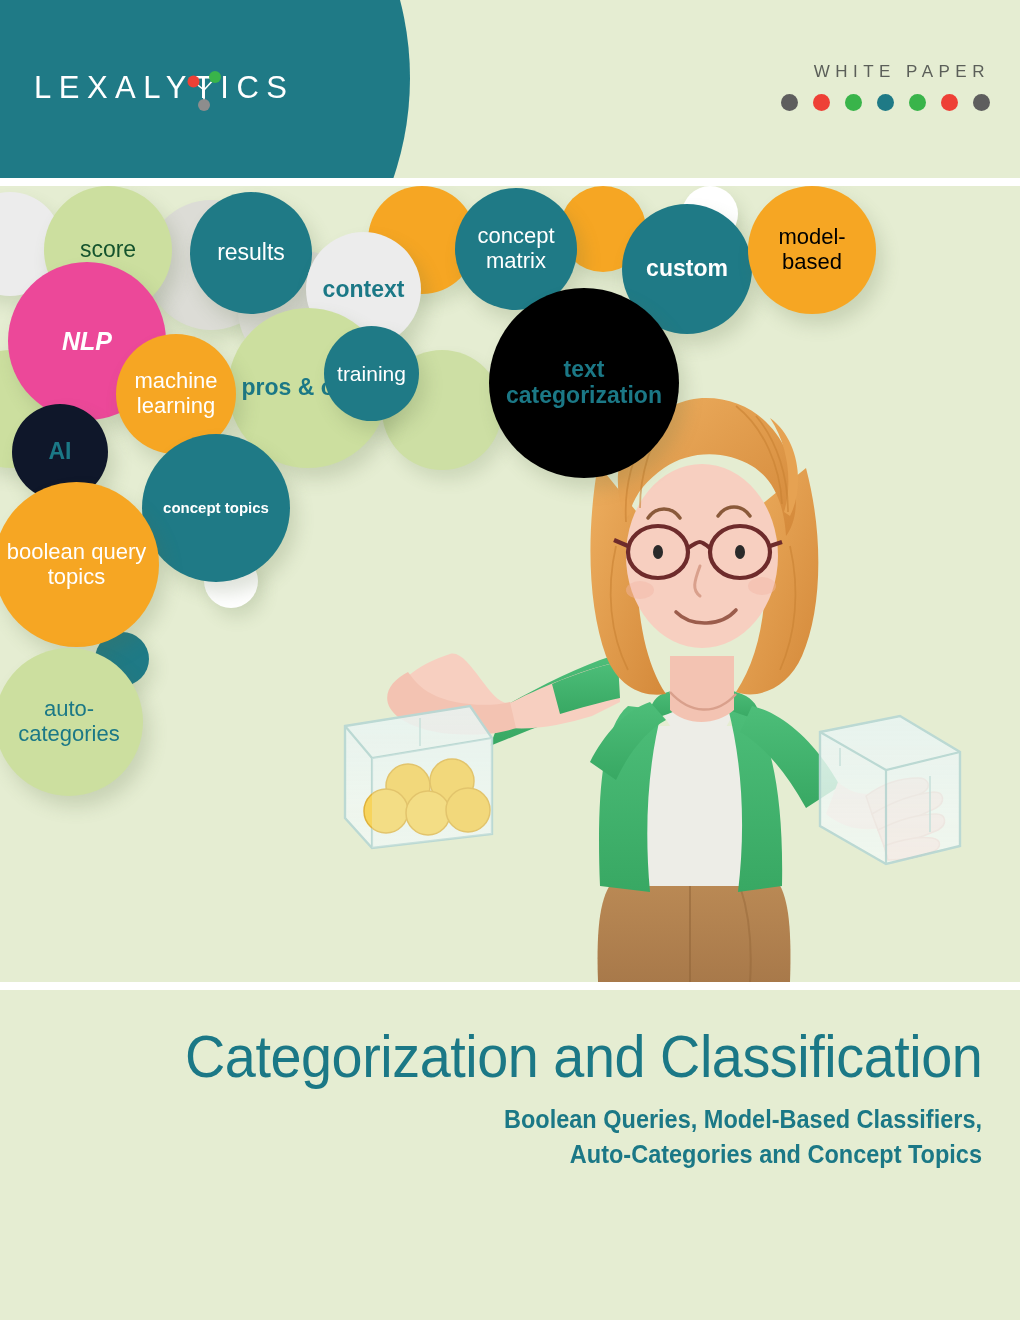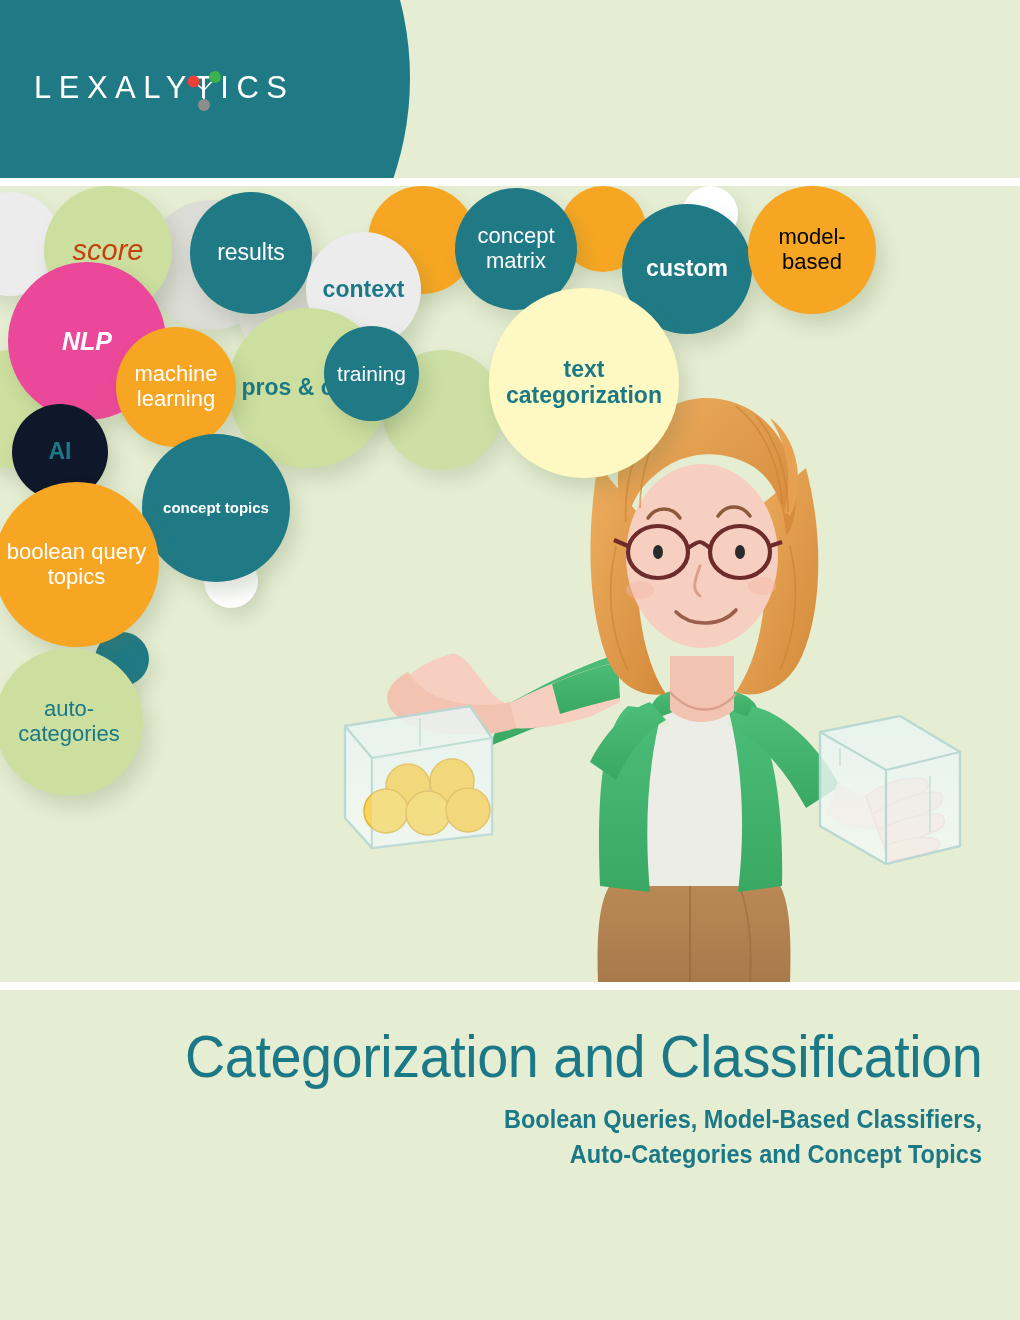--- a/index.html
+++ b/index.html
@@ -86,20 +86,32 @@
     <svg class="logo-mark" viewBox="0 0 60 60">
       <line x1="30" y1="42" x2="30" y2="26" stroke="#ffffff" stroke-width="1.6"></line>
       <line x1="30" y1="28" x2="41" y2="16" stroke="#ffffff" stroke-width="1.6"></line>
       <line x1="30" y1="28" x2="20" y2="20" stroke="#ffffff" stroke-width="1.6"></line>
       <circle cx="41" cy="15" r="6" fill="#39B44A"></circle>
       <circle cx="19.5" cy="19.5" r="6" fill="#EE4036"></circle>
       <circle cx="30" cy="43" r="6" fill="#8d8d8d"></circle>
     </svg>
   </div>
 
+  <div class="wp-wrap">
+    <div class="wp-title">WHITE PAPER</div>
+    <div class="wp-dots">
+        <span class="wp-dot" style="background: rgb(94, 94, 94);"></span>
+        <span class="wp-dot" style="background: rgb(238, 64, 54);"></span>
+        <span class="wp-dot" style="background: rgb(57, 180, 74);"></span>
+        <span class="wp-dot" style="background: rgb(31, 122, 134);"></span>
+        <span class="wp-dot" style="background: rgb(57, 180, 74);"></span>
+        <span class="wp-dot" style="background: rgb(238, 64, 54);"></span>
+        <span class="wp-dot" style="background: rgb(94, 94, 94);"></span>
+      </div>
+  </div>
 </div>
 
 <div class="hero">
   <div id="decor-layer">
       <div class="bubble" style="left: 682px; top: 0px; width: 56px; height: 56px; background: rgb(255, 255, 255); box-shadow: rgba(90, 110, 70, 0.16) 6px 10px 16px;"></div>
       <div class="bubble" style="left: 204px; top: 368px; width: 54px; height: 54px; background: rgb(255, 255, 255); box-shadow: rgba(90, 110, 70, 0.16) 6px 10px 16px;"></div>
       <div class="bubble" style="left: 95px; top: 446px; width: 54px; height: 54px; background: rgb(31, 122, 134); box-shadow: rgba(90, 110, 70, 0.16) 6px 10px 16px;"></div>
       <div class="bubble" style="left: -42px; top: 6px; width: 104px; height: 104px; background: rgb(236, 236, 236); box-shadow: rgba(90, 110, 70, 0.16) 6px 10px 16px;"></div>
       <div class="bubble" style="left: -48px; top: 164px; width: 118px; height: 118px; background: rgb(204, 223, 159); box-shadow: rgba(90, 110, 70, 0.16) 6px 10px 16px;"></div>
       <div class="bubble" style="left: 146px; top: 14px; width: 130px; height: 130px; background: rgb(220, 220, 214); box-shadow: rgba(90, 110, 70, 0.16) 6px 10px 16px;"></div>
@@ -230,50 +242,50 @@
       <path d="M672 226 C650 252 640 290 640 322"></path>
       <path d="M756 230 C778 256 788 292 788 326"></path>
       <path d="M736 220 C764 242 780 280 782 318"></path>
       <path d="M616 360 C606 404 610 448 628 484"></path>
       <path d="M790 360 C800 404 796 448 780 484"></path>
     </g>
   </svg>
 
   <div id="bubble-layer">
       <div class="bubble" style="left: 44px; top: 0px; width: 128px; height: 128px; background: rgb(204, 223, 159); box-shadow: rgba(90, 110, 70, 0.2) 7px 11px 18px;">
-        <span style="color: #c2410c; font-size: 29px; font-weight: 400; font-style: italic;">score</span>
+        <span style="color: #14532d; font-size: 23px; font-weight: 400;">score</span>
       </div>
       <div class="bubble" style="left: 190px; top: 6px; width: 122px; height: 122px; background: rgb(31, 122, 134); box-shadow: rgba(90, 110, 70, 0.2) 7px 11px 18px;">
         <span style="color: rgb(255, 255, 255); font-size: 23px; font-weight: 400;">results</span>
       </div>
       <div class="bubble" style="left: 455px; top: 2px; width: 122px; height: 122px; background: rgb(31, 122, 134); box-shadow: rgba(90, 110, 70, 0.2) 7px 11px 18px;">
         <span style="color: rgb(255, 255, 255); font-size: 22px; font-weight: 400;">concept matrix</span>
       </div>
       <div class="bubble" style="left: 306px; top: 46px; width: 115px; height: 115px; background: rgb(236, 236, 236); box-shadow: rgba(90, 110, 70, 0.2) 7px 11px 18px;">
         <span style="color: rgb(27, 120, 134); font-size: 23px; font-weight: bold;">context</span>
       </div>
       <div class="bubble" style="left: 622px; top: 18px; width: 130px; height: 130px; background: rgb(31, 122, 134); box-shadow: rgba(90, 110, 70, 0.2) 7px 11px 18px;">
         <span style="color: rgb(255, 255, 255); font-size: 23px; font-weight: bold;">custom</span>
       </div>
       <div class="bubble" style="left: 748px; top: 0px; width: 128px; height: 128px; background: rgb(246, 166, 35); box-shadow: rgba(90, 110, 70, 0.2) 7px 11px 18px;">
         <span style="color: #000000; font-size: 22px; font-weight: 400;">model-based</span>
       </div>
       <div class="bubble" style="left: 8px; top: 76px; width: 158px; height: 158px; background: #ec4899; box-shadow: rgba(90, 110, 70, 0.2) 7px 11px 18px; font-style: italic;">
         <span style="color: rgb(255, 255, 255); font-size: 25px; font-weight: bold;">NLP</span>
       </div>
-      <div class="bubble" style="left: 489px; top: 102px; width: 190px; height: 190px; background: #fef9c3; box-shadow: rgba(90, 110, 70, 0.2) 7px 11px 18px;">
+      <div class="bubble" style="left: 489px; top: 102px; width: 190px; height: 190px; background: #000000; box-shadow: rgba(90, 110, 70, 0.2) 7px 11px 18px;">
         <span style="color: rgb(27, 120, 134); font-size: 23px; font-weight: bold;">text categorization</span>
       </div>
       <div class="bubble" style="left: 228px; top: 122px; width: 160px; height: 160px; background: rgb(204, 223, 159); box-shadow: rgba(90, 110, 70, 0.2) 7px 11px 18px;">
         <span style="color: rgb(27, 120, 134); font-size: 23px; font-weight: bold;">pros &amp; cons</span>
       </div>
       <div class="bubble" style="left: 324px; top: 140px; width: 95px; height: 95px; background: rgb(31, 122, 134); box-shadow: rgba(90, 110, 70, 0.2) 7px 11px 18px;">
         <span style="color: rgb(255, 255, 255); font-size: 21px; font-weight: 400;">training</span>
       </div>
-      <div class="bubble" style="left: 116px; top: 141px; width: 120px; height: 120px; background: rgb(246, 166, 35); box-shadow: rgba(90, 110, 70, 0.2) 7px 11px 18px;">
+      <div class="bubble" style="left: 116px; top: 148px; width: 120px; height: 120px; background: rgb(246, 166, 35); box-shadow: rgba(90, 110, 70, 0.2) 7px 11px 18px;">
         <span style="color: rgb(255, 255, 255); font-size: 22px; font-weight: 400;">machine learning</span>
       </div>
       <div class="bubble" style="left: 12px; top: 218px; width: 96px; height: 96px; background: #0f172a; box-shadow: rgba(90, 110, 70, 0.2) 7px 11px 18px;">
         <span style="color: rgb(27, 120, 134); font-size: 23px; font-weight: bold;">AI</span>
       </div>
       <div class="bubble" style="left: 142px; top: 248px; width: 148px; height: 148px; background: rgb(31, 122, 134); box-shadow: rgba(90, 110, 70, 0.2) 7px 11px 18px;">
         <span style="color: rgb(255, 255, 255); font-size: 15px; font-weight: bold;">concept topics</span>
       </div>
       <div class="bubble" style="left: -6px; top: 296px; width: 165px; height: 165px; background: rgb(246, 166, 35); box-shadow: rgba(90, 110, 70, 0.2) 7px 11px 18px;">
         <span style="color: rgb(255, 255, 255); font-size: 22px; font-weight: 400;">boolean query topics</span>

